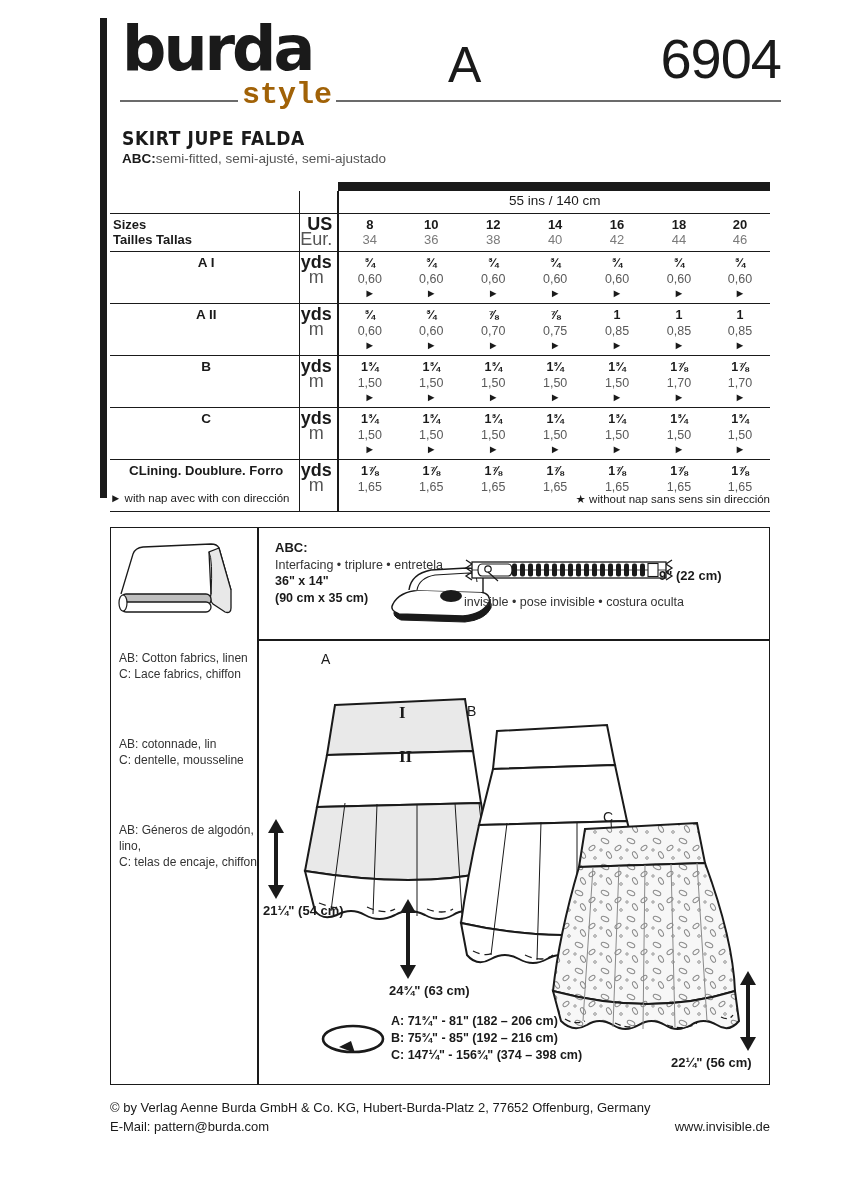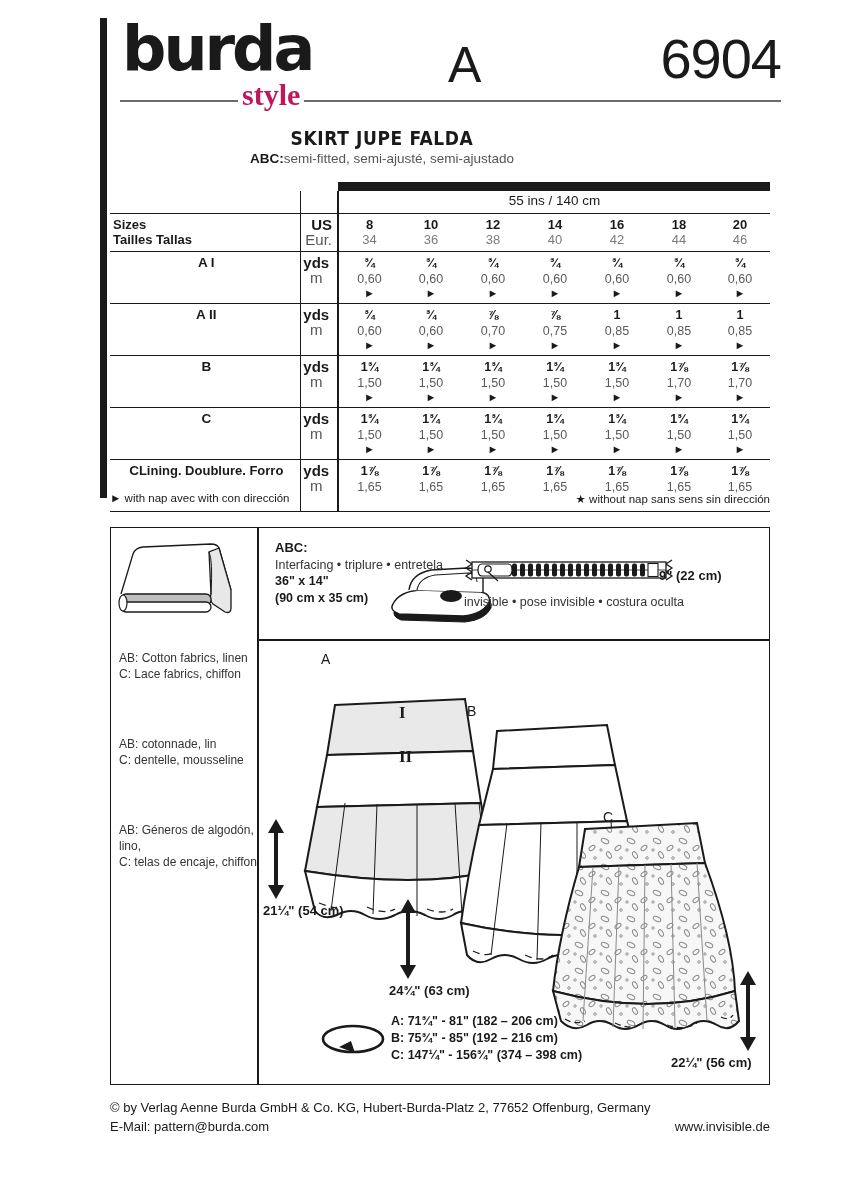--- a/index.html
+++ b/index.html
@@ -40,24 +40,24 @@
     font-size: 62px;
     font-weight: 700;
     letter-spacing: -3px;
     line-height: 62px;
     color: #1a1a1a;
     font-family: "DejaVu Sans", sans-serif;
   }
   .brand-style {
     position: absolute;
     left: 120px; top: 56px;
-    font-family: Liberation Serif, serif;
+    font-family: Liberation Mono, monospace;
     font-size: 30px;
     font-weight: 700;
-    color: #be185d;
+    color: #a16207;
     letter-spacing: 0px;
     background: #fff;
     padding: 0 4px;
     z-index: 3;
   }
   .hdr-rule {
     position: absolute;
     left: 2px; top: 78px;
     width: 661px; height: 2px;
     background: #6b6b6b;
@@ -78,21 +78,20 @@
     letter-spacing: -1px;
     color: #1a1a1a;
     font-family: "Liberation Sans", sans-serif;
   }
 
   
   .title-block {
     position: absolute;
     left: 122px; top: 128px;
     width: 520px;
-    text-align: center;
   }
   .title-main {
     font-size: 19px;
     font-weight: 700;
     letter-spacing: 0.6px;
     color: #1a1a1a;
     line-height: 21px;
     font-family: "DejaVu Sans Condensed", "Liberation Sans", sans-serif;
   }
   .title-sub {
@@ -139,21 +138,21 @@
     text-align: left;
     padding-left: 3px !important;
     font-size: 13px;
     line-height: 15px;
     font-weight: 600;
     color: #1a1a1a;
   }
   .unit-cell {
     text-align: right;
     padding-right: 5px !important;
-    font-size: 15px;
+    font-size: 18px;
     line-height: 15px;
     color: #1a1a1a;
     font-weight: 700;
   }
   .unit-cell .m { font-weight: 400; color: #555; }
   .size-cell {
     text-align: center;
     font-size: 13px;
     line-height: 15px;
     color: #1a1a1a;

